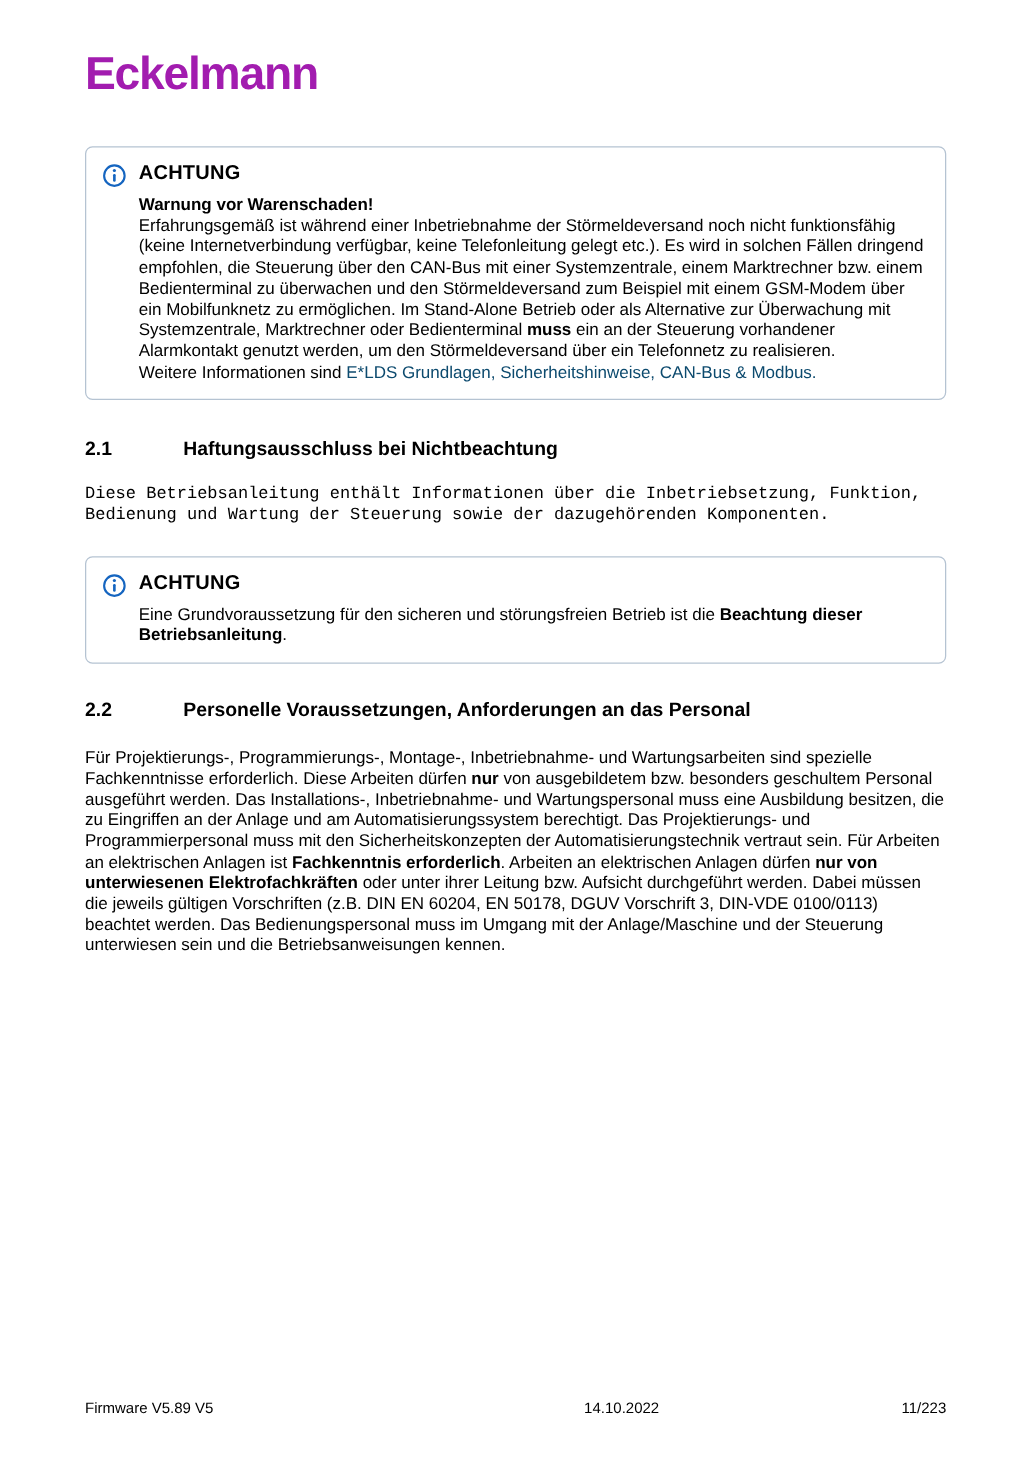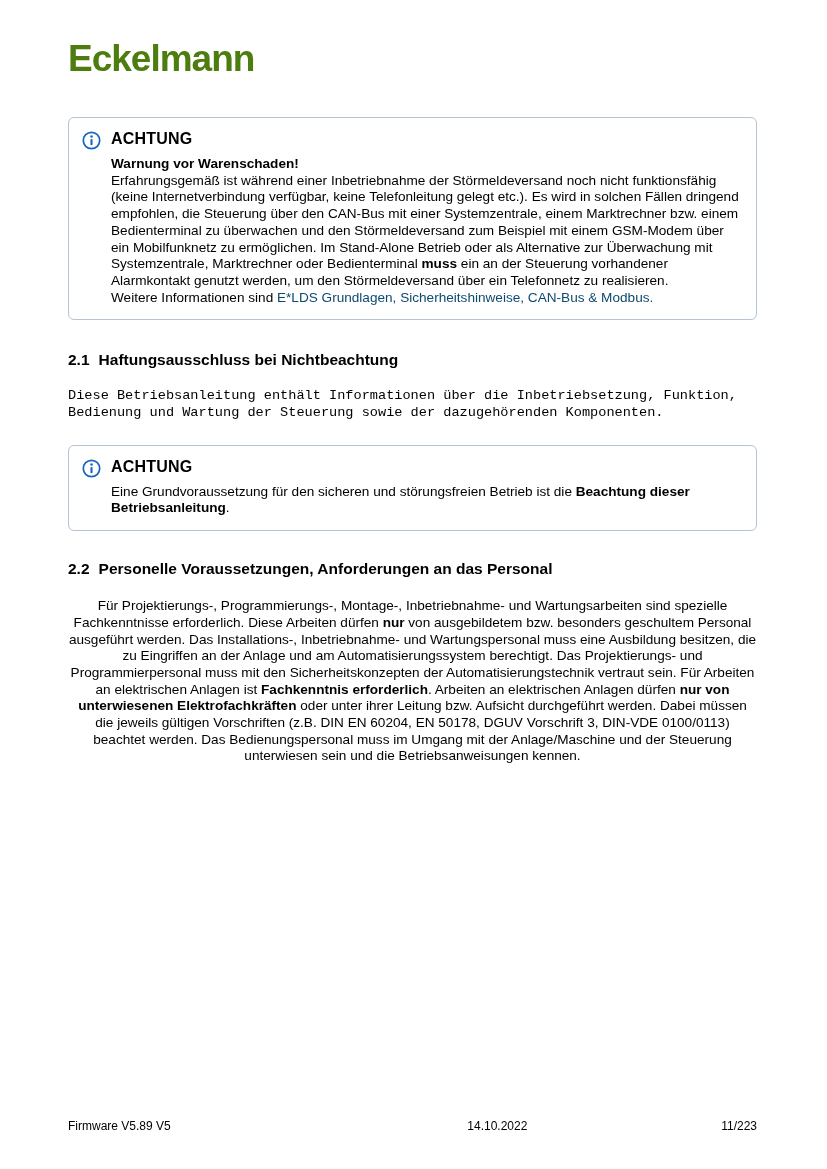--- a/index.html
+++ b/index.html
@@ -12,21 +12,21 @@
     overflow: hidden;
   }
   .page {
     position: relative;
     width: 827px; height: 1169px;
     padding: 40px 70px 0 68px;
   }
   .logo {
     font-size: 37px;
     font-weight: bold;
-    color: #4d7c0f;
+    color: #a21caf;
     letter-spacing: -1px;
     line-height: 1;
     margin-bottom: 40px;
   }
   .notice {
     border: 1px solid #b5c3d2;
     border-radius: 6px;
     background: #ffffff;
     display: flex;
     align-items: flex-start;
@@ -53,27 +53,28 @@
     font-size: 13.6px;
     line-height: 16.7px;
     font-weight: bold;
   }
   .b { font-weight: bold; }
   .lnk { color: #0c4a6e; cursor: pointer; }
   .section-heading {
     font-size: 15.5px;
     font-weight: bold;
     display: flex;
+    gap: 48px;
   }
   .section-heading .num { margin-right: 9px; }
   .sec21-heading { margin-top: 31px; }
   .sec21-para { margin-top: 19px; font-family: Liberation Mono, monospace; }
   .notice-2 { margin-top: 23px; }
   .sec22-heading { margin-top: 29px; }
-  .sec22-para { margin-top: 20px; text-align: center; }
+  .sec22-para { margin-top: 20px; }
   .footer {
     position: absolute;
     left: 68px; right: 70px;
     top: 1119px;
     display: flex;
     align-items: baseline;
     font-size: 12px;
   }
   .footer .f-left  { flex: 1; text-align: left; }
   .footer .f-center{ flex: 1; text-align: right; }

